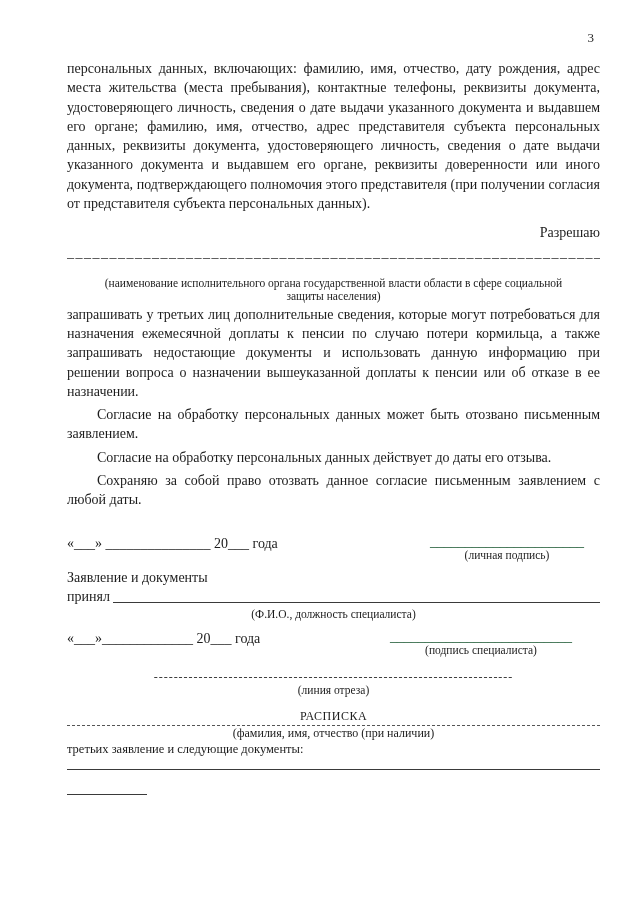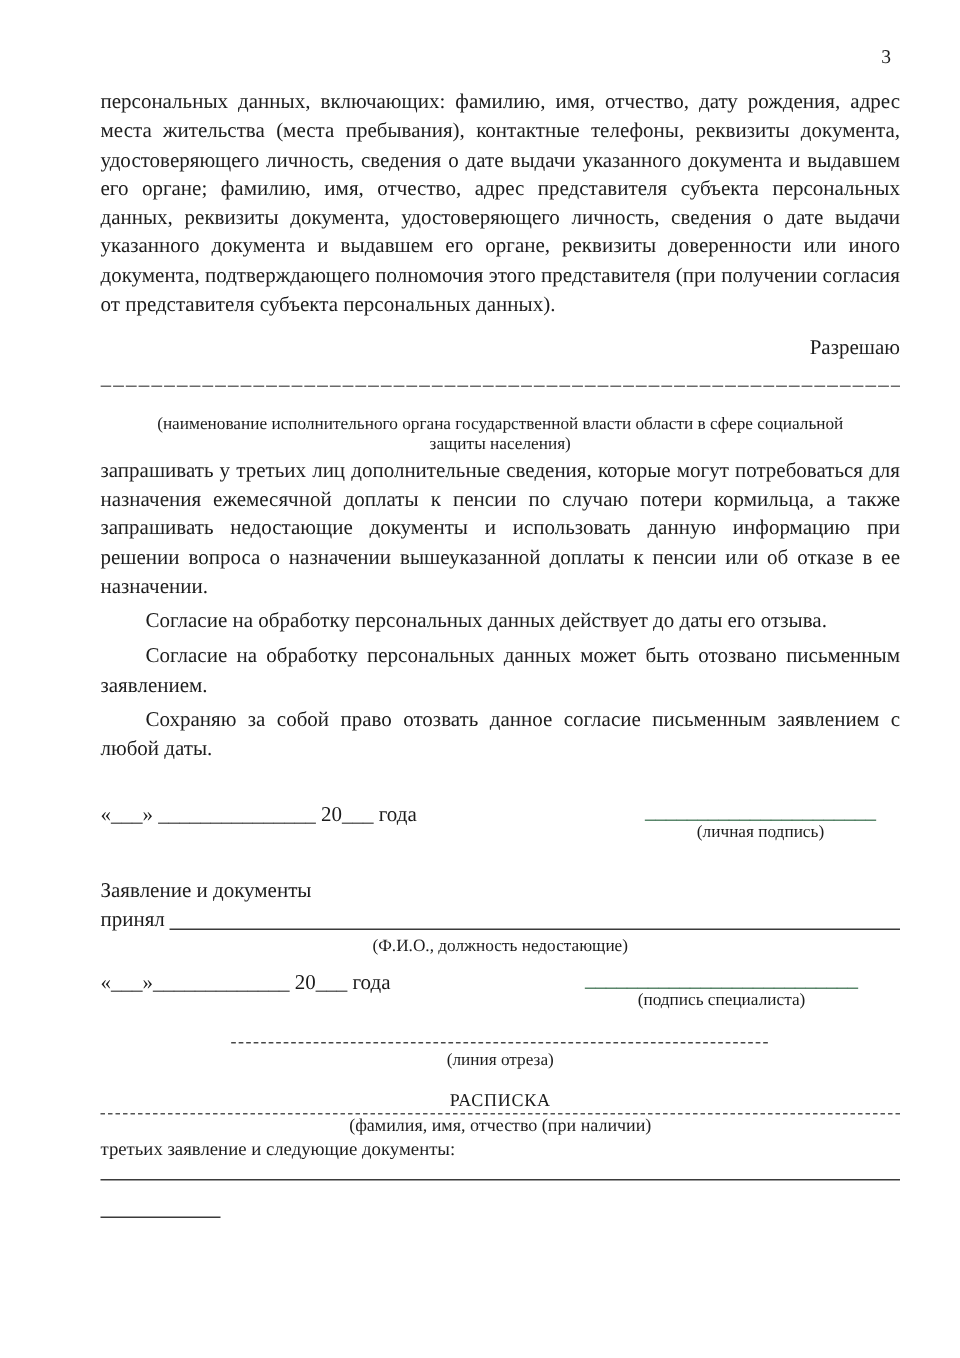--- a/index.html
+++ b/index.html
@@ -32,21 +32,21 @@
 
   .date-row { display:flex; justify-content:space-between; align-items:flex-start; font-size:14px; line-height:19px; }
   .row1 { margin-top:24px;gap:19px; }
   .row2 { margin-top:8px; }
   .sign-block { text-align:center; }
   .sign-block .line { font-size:14px; line-height:15px; white-space:nowrap; color:#14532d; }
   .sb1 { margin-right:16px; }
   .sb2 { margin-right:28px;margin-left:44px; }
 
   .plain { font-size:14px; line-height:19px; }
-  .docs-label { margin-top:23px; }
+  .docs-label { margin-top:6px; }
   .fill-row { display:flex; align-items:flex-end; font-size:14px; line-height:19px; }
   .fill-line { flex:1; border-bottom:1px solid #3a3a3a; margin:0 0 3px 3px; }
   .fio-caption { margin-top:2px; }
 
   .cut-block { text-align:center; margin-top:14px; }
   .cut-line { font-size:12px; line-height:13px; letter-spacing:1px; color:#333; white-space:nowrap; overflow:hidden; }
   .receipt-title { text-align:center; font-size:12px; line-height:14px; margin-top:12px; letter-spacing:0.5px; }
   .from-label { font-size:12px; line-height:14px; margin-top:8px; }
   .dashed-line { border-bottom:1px dashed #555; height:2px; }
   .receipt-caption { font-size:12px; margin-top:1px; }
@@ -62,39 +62,39 @@
   <div class="pageno">3</div>
 
   <p class="body-text p1">персональных  данных, включающих: фамилию, имя, отчество, дату рождения, адрес места жительства (места пребывания), контактные телефоны, реквизиты документа,  удостоверяющего  личность, сведения о дате выдачи указанного документа и выдавшем его органе; фамилию, имя, отчество, адрес представителя субъекта персональных данных, реквизиты документа, удостоверяющего личность, сведения о дате выдачи указанного документа и выдавшем его органе, реквизиты доверенности или иного документа, подтверждающего полномочия этого представителя (при получении согласия от представителя субъекта персональных данных).</p>
 
   <p class="body-text permit">Разрешаю</p>
 
   <div class="blank-line">____________________________________________________________________________</div>
   <div class="caption org-caption">(наименование исполнительного  органа государственной власти области в сфере социальной защиты населения)</div>
 
   <p class="body-text p2">запрашивать у третьих лиц дополнительные сведения, которые могут потребоваться для назначения ежемесячной доплаты к пенсии по случаю потери кормильца, а также запрашивать недостающие документы и использовать данную информацию при решении вопроса о назначении вышеуказанной доплаты к пенсии или об отказе в ее назначении.</p>
+  <p class="body-text indent">Согласие на обработку персональных данных может быть отозвано письменным заявлением.</p>
   <p class="body-text indent">Согласие на обработку персональных данных действует до даты его отзыва.</p>
-  <p class="body-text indent">Согласие на обработку персональных данных может быть отозвано письменным заявлением.</p>
   <p class="body-text indent">Сохраняю за собой право отозвать данное согласие письменным заявлением с любой даты.</p>
 
   <div class="date-row row1">
     <span>«___» _______________ 20___ года</span>
     <span class="sign-block sb1">
       <div class="line">______________________</div>
       <div class="caption">(личная подпись)</div>
     </span>
   </div>
 
   <p class="plain docs-label">Заявление и документы</p>
 
   <div class="fill-row">
     <span>принял</span>
     <span class="fill-line"></span>
   </div>
-  <div class="caption fio-caption">(Ф.И.О., должность недостающие)</div>
+  <div class="caption fio-caption">(Ф.И.О., должность специалиста)</div>
 
   <div class="date-row row2">
     <span>«___»_____________ 20___  года</span>
     <span class="sign-block sb2">
       <div class="line">__________________________</div>
       <div class="caption">(подпись специалиста)</div>
     </span>
   </div>
 
   <div class="cut-block">

